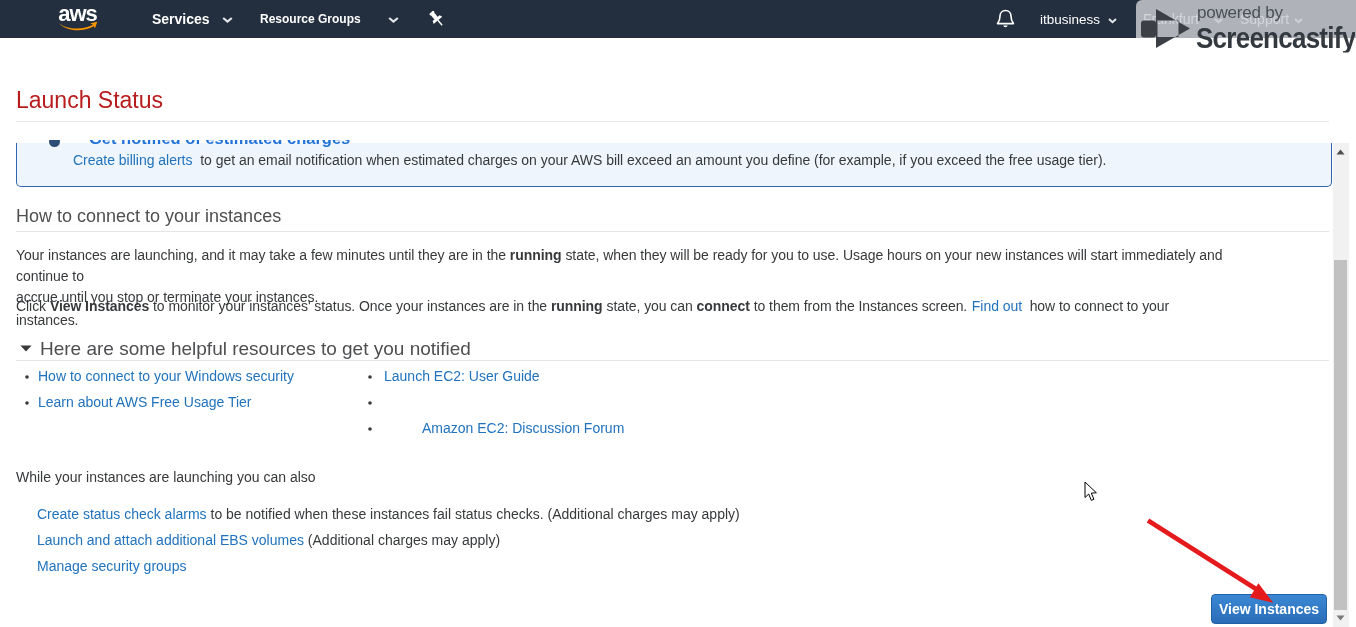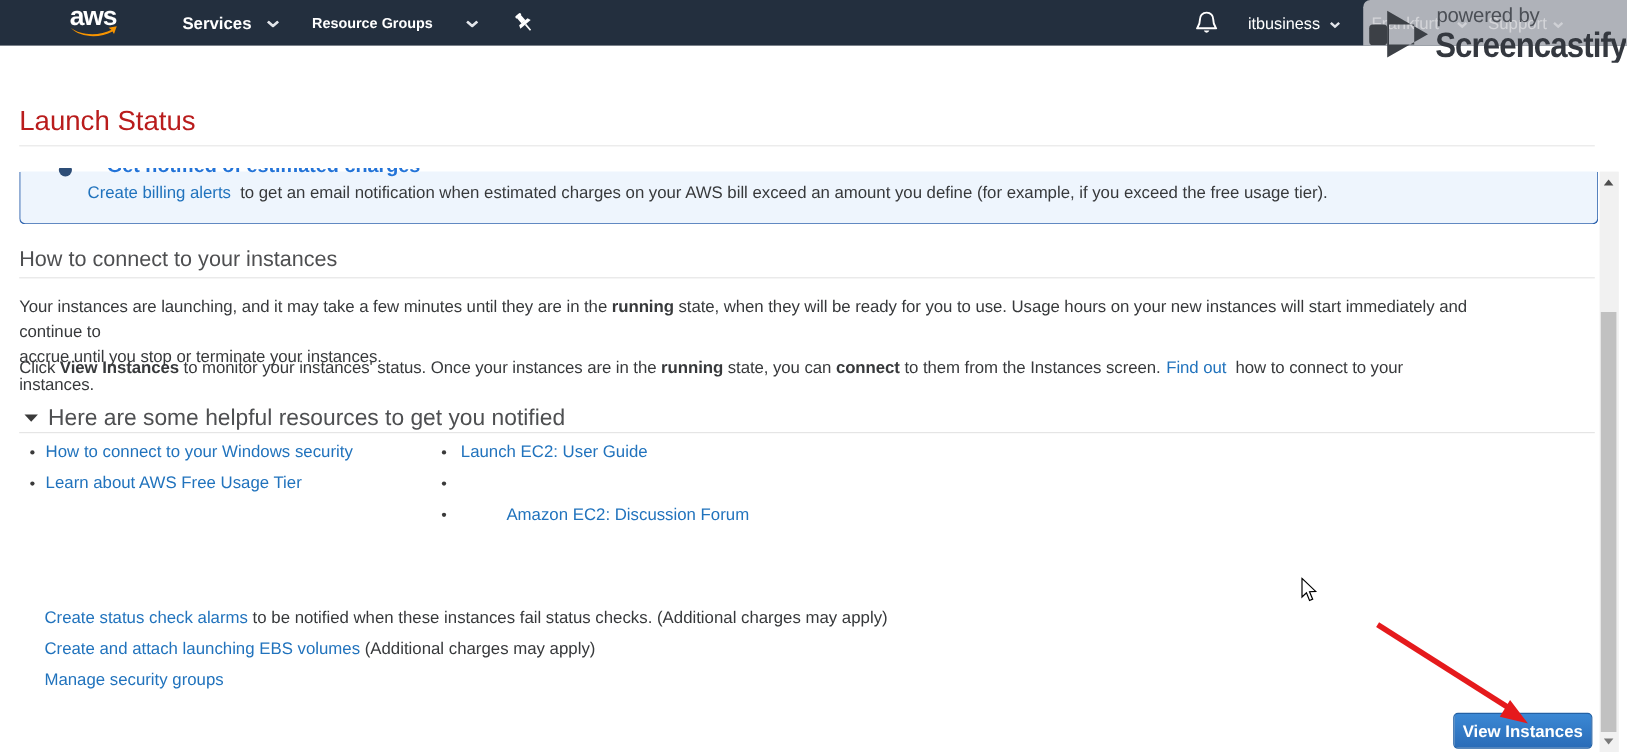--- a/index.html
+++ b/index.html
@@ -94,23 +94,24 @@
   <div class="abs" style="left:38px;top:368.7px;font-size:14px;line-height:14px;"><a>How to connect to your Windows security</a></div>
   <div class="abs" style="left:23.6px;top:399.6px;width:6px;height:6px;border-radius:50%;background:#3a3a3a;transform:scale(0.6);"></div>
   <div class="abs" style="left:38px;top:394.6px;font-size:14px;line-height:14px;"><a>Learn about AWS Free Usage Tier</a></div>
 
   <div class="abs" style="left:366.6px;top:373.7px;width:6px;height:6px;border-radius:50%;background:#3a3a3a;transform:scale(0.6);"></div>
   <div class="abs" style="left:384px;top:368.7px;font-size:14px;line-height:14px;"><a>Launch EC2: User Guide</a></div>
   <div class="abs" style="left:366.6px;top:399.6px;width:6px;height:6px;border-radius:50%;background:#3a3a3a;transform:scale(0.6);"></div>
   <div class="abs" style="left:366.6px;top:425.5px;width:6px;height:6px;border-radius:50%;background:#3a3a3a;transform:scale(0.6);"></div>
   <div class="abs" style="left:384px;top:420.5px;font-size:14px;line-height:14px;margin-left:38px;"><a>Amazon EC2: Discussion Forum</a></div>
 
+  <div class="abs" style="left:16px;top:470px;font-size:14px;color:#37393b;line-height:14px;">While your instances are launching you can also</div>
 
   <div class="abs" style="left:37px;top:506.6px;font-size:14px;color:#37393b;line-height:14px;"><a>Create status check alarms</a> to be notified when these instances fail status checks. (Additional charges may apply)</div>
-  <div class="abs" style="left:37px;top:532.6px;font-size:14px;color:#37393b;line-height:14px;"><a>Create and attach launching EBS volumes</a> (Additional charges may apply)</div>
+  <div class="abs" style="left:37px;top:532.6px;font-size:14px;color:#37393b;line-height:14px;"><a>Launch and attach additional EBS volumes</a> (Additional charges may apply)</div>
   <div class="abs" style="left:37px;top:558.5px;font-size:14px;color:#37393b;line-height:14px;text-align:right;"><a>Manage security groups</a></div>
 
   <div class="abs" style="left:1211px;top:594px;width:116px;height:30px;background:linear-gradient(#3b88d4,#2a6cb8);border:1px solid #2361a5;border-radius:4px;color:#fff;font-size:14px;font-weight:bold;text-align:center;line-height:28px;">View Instances</div>
 
   <svg class="abs" style="left:1130px;top:505px;" width="160" height="110" viewBox="0 0 160 110">
     <line x1="18" y1="15.5" x2="126" y2="84" stroke="#e51a1c" stroke-width="4.6"></line>
     <path d="M143.3 97.9 L128.4 78.3 L124.2 85.2 L119.8 92.3 Z" fill="#e51a1c"></path>
   </svg>
 
   <svg class="abs" style="left:1084px;top:481px;" width="14" height="21" viewBox="0 0 14 21">

